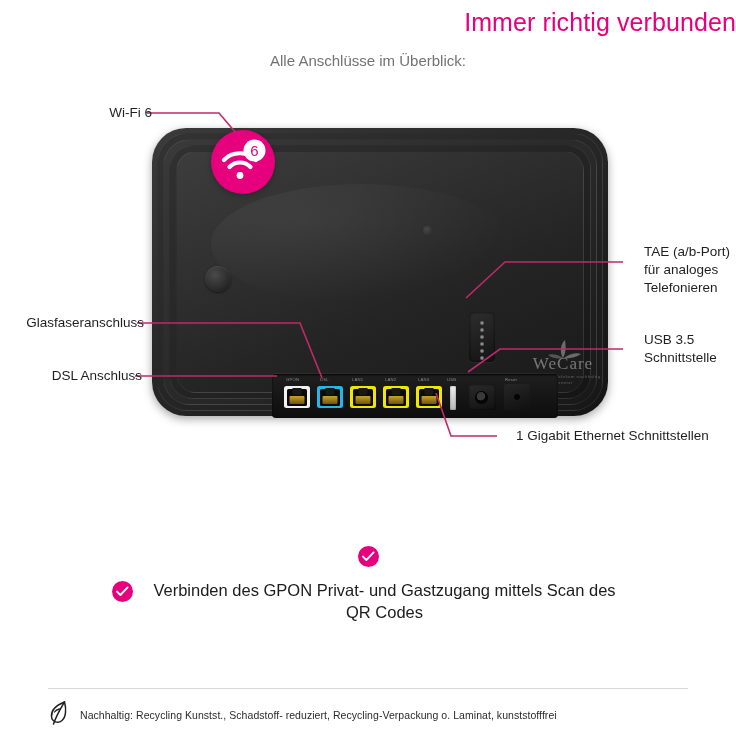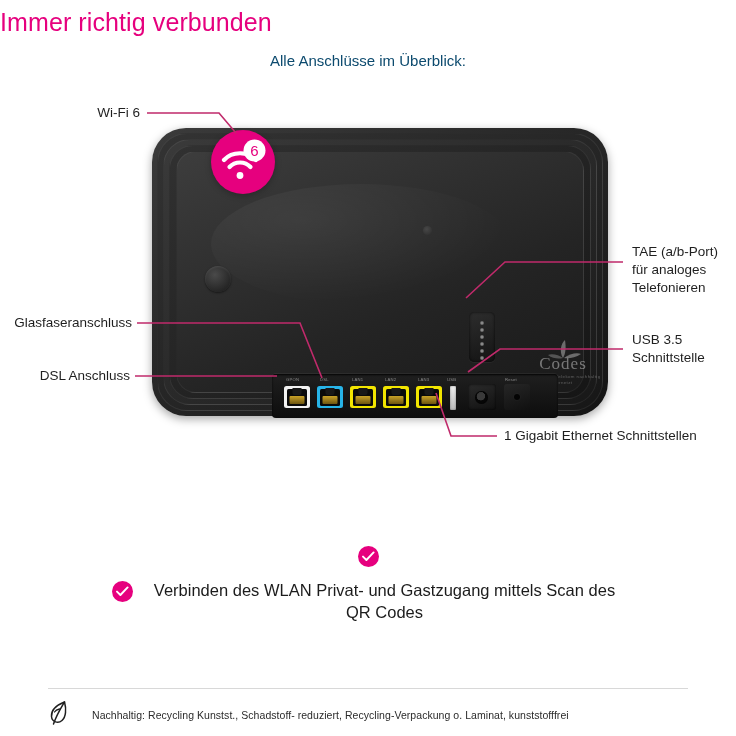--- a/index.html
+++ b/index.html
@@ -5,27 +5,27 @@
   html,body{margin:0;padding:0;}
   body{
     width:736px;height:736px;background:#ffffff;
     font-family:"Liberation Sans", sans-serif;
     color:#1a1a1a;overflow:hidden;position:relative;
   }
   .stage{position:absolute;inset:0;}
 
   
   .title{
-    position:absolute;left:0;top:8px;width:736px;text-align:left;
+    position:absolute;left:0;top:8px;width:736px;text-align:right;
     font-size:25px;font-weight:400;letter-spacing:.1px;
     color:#E6007E;
   }
   .subtitle{
     position:absolute;left:0;top:52px;width:736px;text-align:center;
-    font-size:15px;font-weight:400;color:#0c4a6e;
+    font-size:15px;font-weight:400;color:#737373;
   }
 
   
   .router-wrap{position:absolute;left:152px;top:128px;width:456px;height:288px;}
   .shell{
     position:absolute;inset:0;border-radius:34px;
     background:linear-gradient(150deg,#3b3b3b 0%,#2a2a2a 38%,#1d1d1d 72%,#141414 100%);
     box-shadow:0 3px 10px rgba(0,0,0,.35);
   }
   .ring{position:absolute;border-radius:30px;border:1px solid rgba(255,255,255,.07);}
@@ -129,37 +129,37 @@
   }
 
   
   .wifi-badge{
     position:absolute;left:211px;top:130px;width:64px;height:64px;border-radius:50%;
     background:#E6007E;box-shadow:0 2px 6px rgba(0,0,0,.25);
   }
 
   
   .lines{position:absolute;left:0;top:0;width:736px;height:736px;pointer-events:none;}
-  .callout{position:absolute;font-size:13.5px;line-height:18px;color:#1f1f1f;white-space:pre-line;}
+  .callout{position:absolute;font-size:13.5px;line-height:18px;color:#1f1f1f;white-space:pre-line;padding-left:12px;}
   .callout.right{text-align:left;}
   .callout.left{text-align:right;}
 
   
   .features{position:absolute;left:0;top:544px;width:736px;}
   .feat{display:flex;align-items:flex-start;justify-content:center;gap:12px;margin-bottom:12px;}
   .check{
     flex:0 0 auto;width:21px;height:21px;border-radius:50%;background:#E6007E;
     position:relative;margin-top:2px;
   }
   .check svg{position:absolute;left:4px;top:5px;}
   .feat-text{font-size:16.5px;line-height:22px;color:#1c1c1c;text-align:center;max-width:480px;}
 
   
   .divider{position:absolute;left:48px;top:688px;width:640px;height:1px;background:#d8d8d8;}
-  .footer{position:absolute;left:48px;top:700px;width:672px;display:flex;align-items:center;gap:22px;}
+  .footer{position:absolute;left:48px;top:700px;width:672px;display:flex;align-items:center;gap:10px;}
   .footer-text{font-size:10.5px;color:#2b2b2b;letter-spacing:.05px;white-space:nowrap;}
 </style>
 </head>
 <body>
 
 <div class="stage">
 
   <div class="title">Immer richtig verbunden</div>
   <div class="subtitle">Alle Anschlüsse im Überblick:</div>
 
@@ -183,21 +183,21 @@
             <i></i>
         </div>
       </div>
 
       <div class="wecare">
         <svg width="92" height="26" viewBox="0 0 92 26">
           <path d="M46 20 C42 14, 44 5, 48 2 C49 8, 49 15, 46 20 Z" fill="#cfcfcf" opacity=".85"></path>
           <path d="M47 20 C52 16, 60 14, 64 16 C58 20, 51 21, 47 20 Z" fill="#cfcfcf" opacity=".85"></path>
           <path d="M46 20 C42 17, 35 15, 31 17 C36 21, 42 21, 46 20 Z" fill="#cfcfcf" opacity=".6"></path>
         </svg>
-        <div class="wc-text">Codes</div>
+        <div class="wc-text">WeCare</div>
         <div class="wc-sub">by Deutsche Telekom
 nachhaltig vernetzt</div>
       </div>
 
       <div class="bay">
         <div class="pbl" style="left:14px">GPON</div>
         <div class="pbl" style="left:48px">DSL</div>
         <div class="pbl" style="left:80px">LAN1</div>
         <div class="pbl" style="left:113px">LAN2</div>
         <div class="pbl" style="left:146px">LAN3</div>
@@ -282,21 +282,21 @@
             <path d="M1 5.6 L4.4 9 L11.6 1.4" fill="none" stroke="#fff" stroke-width="1.9" stroke-linecap="round" stroke-linejoin="round"></path>
           </svg>
       </span>
     </div>
     <div class="feat">
       <span class="check">
         <svg width="13" height="11" viewBox="0 0 13 11">
             <path d="M1 5.6 L4.4 9 L11.6 1.4" fill="none" stroke="#fff" stroke-width="1.9" stroke-linecap="round" stroke-linejoin="round"></path>
           </svg>
       </span>
-      <span class="feat-text">Verbinden des WLAN Privat- und Gastzugang mittels Scan des QR Codes</span>
+      <span class="feat-text">Verbinden des GPON Privat- und Gastzugang mittels Scan des QR Codes</span>
     </div>
   </div>
 
   <div class="divider"></div>
   <div class="footer">
     <span>
       <svg width="22" height="26" viewBox="0 0 22 26">
         <path d="M16.5 2 C9 5, 3 10, 3.5 16.5 C4 22, 10 24, 14 20.5 C18 17, 18.5 9, 16.5 2 Z" fill="none" stroke="#1f1f1f" stroke-width="1.5" stroke-linejoin="round"></path>
         <path d="M16.5 2 C13 8, 9 14, 5.5 24" fill="none" stroke="#1f1f1f" stroke-width="1.5" stroke-linecap="round"></path>
         <path d="M11.5 9 C9.5 9.5, 7.5 10.5, 6.5 12" fill="none" stroke="#1f1f1f" stroke-width="1.3" stroke-linecap="round"></path>

